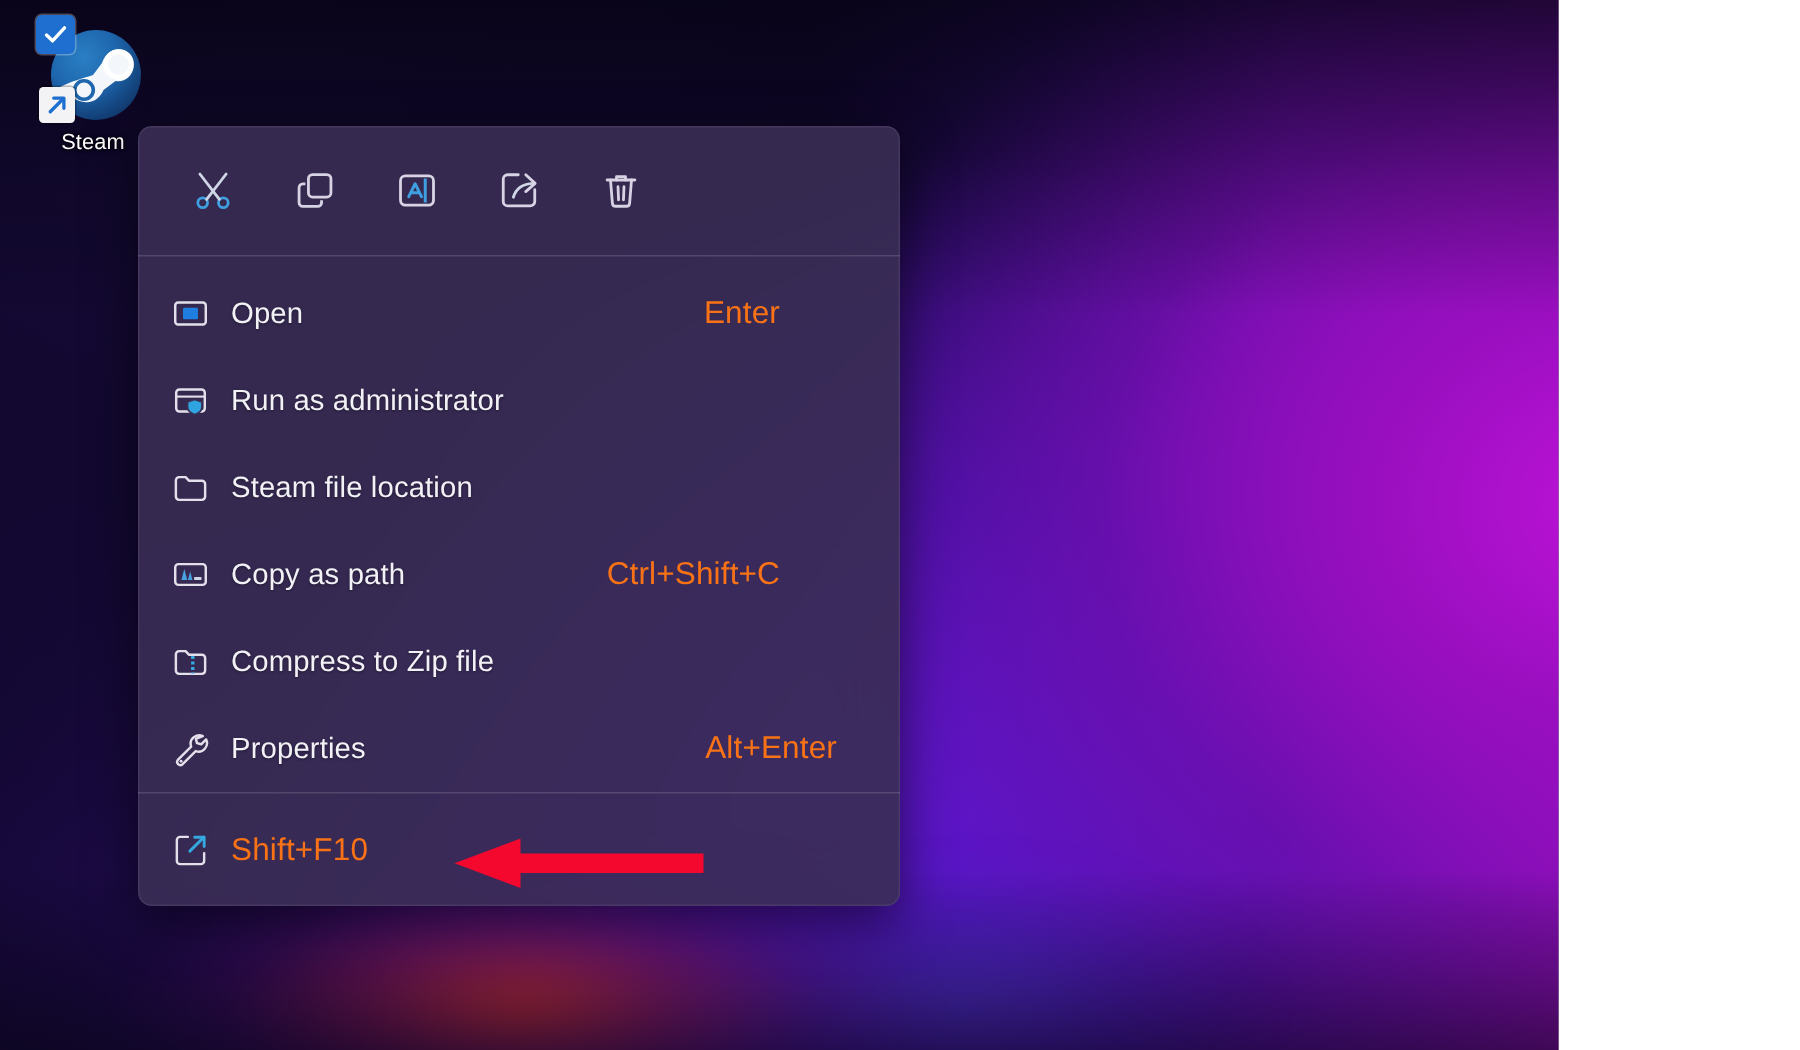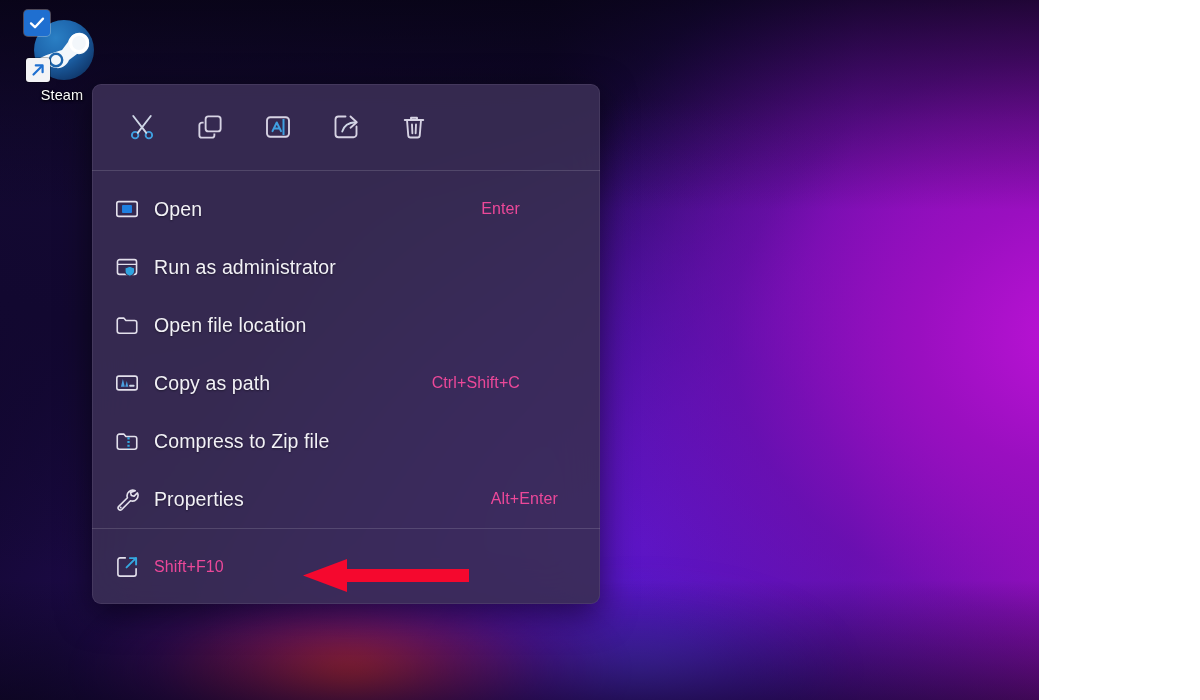--- a/index.html
+++ b/index.html
@@ -156,22 +156,22 @@
   .row-icon svg { display:block; }
   .row-label {
     flex: 1;
     font-size: 19.5px;
     color: #f2f1f6;
     letter-spacing: 0.1px;
     white-space: nowrap;
     text-shadow: 0 1px 2px rgba(0,0,0,0.4);
   }
   .row-accel {
-    font-size: 16px;
-    color: #ec4899;
+    font-size: 21px;
+    color: #f97316;
     white-space: nowrap;
     padding-right: 62px;
     letter-spacing: 0.1px;
   }
   .accel-wide { padding-right: 24px; }
 
   
   #annotation-arrow {
     position: absolute;
     left: 303px; top: 558px;
@@ -297,21 +297,21 @@
         <span class="row-label">Run as administrator</span>
         <span class="row-accel"></span>
       </div>
 
       <div class="menu-row">
         <span class="row-icon">
           <svg width="26" height="26" viewBox="0 0 24 24" fill="none" stroke="#e3e0ec" stroke-width="1.5" stroke-linejoin="round">
             <path d="M3 7.6 a2 2 0 0 1 2 -2 h4 l2 2.2 h8 a2 2 0 0 1 2 2 v7.8 a2 2 0 0 1 -2 2 H5 a2 2 0 0 1 -2 -2 Z"></path>
           </svg>
         </span>
-        <span class="row-label">Open file location</span>
+        <span class="row-label">Steam file location</span>
         <span class="row-accel"></span>
       </div>
 
 
 
       <div class="menu-row">
         <span class="row-icon">
           <svg width="26" height="26" viewBox="0 0 24 24" fill="none">
             <rect x="2.6" y="5.6" width="18.8" height="12.8" rx="2" stroke="#e3e0ec" stroke-width="1.5"></rect>
             <path d="M6.4 15.4 L8.2 8.4 L10 15.4 Z" fill="#4a9fe0"></path>

